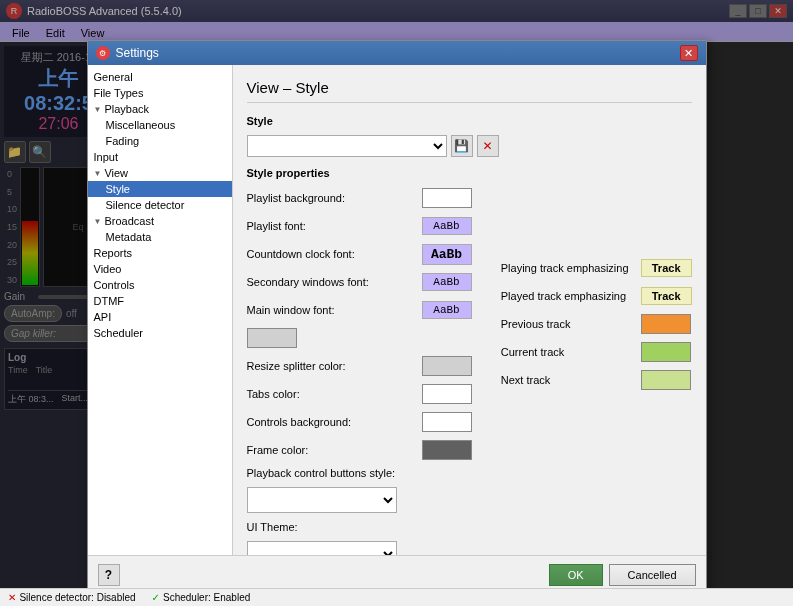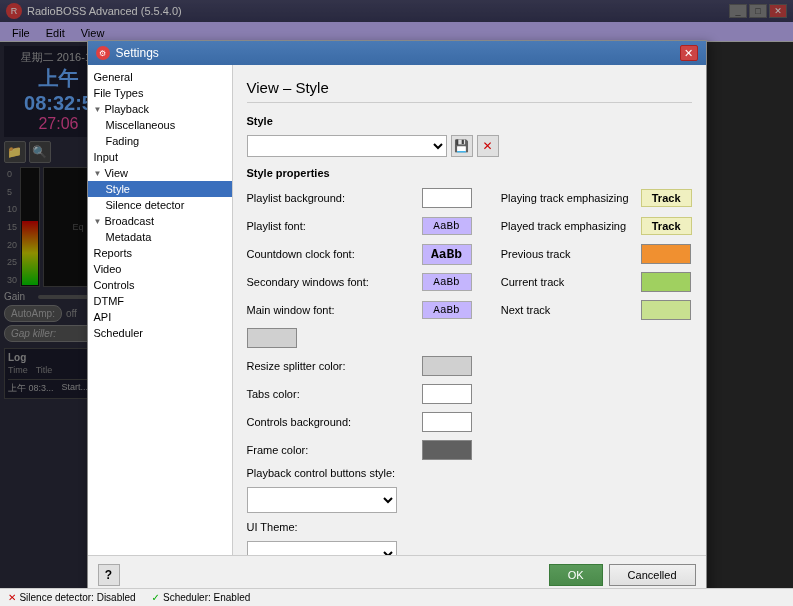--- a/index.html
+++ b/index.html
@@ -202,21 +202,21 @@
       padding: 3px;
       margin-top: 3px;
     }
     .log-title { color: #aaa; font-size: 10px; font-weight: bold; margin-bottom: 2px; }
     .log-header {
       display: flex;
       gap: 8px;
       color: #888;
       font-size: 9px;
       border-bottom: 1px solid #444;
-      padding-bottom: 4px;
+      padding-bottom: 15px;
       margin-bottom: 2px;
     }
     .log-row {
       display: flex;
       gap: 8px;
       color: #aaa;
       font-size: 9px;
     }
 
     
@@ -626,21 +626,21 @@
             <div class="style-dropdown-row">
               <select class="style-select">
                 <option></option>
               </select>
               <div class="icon-action-btn">💾</div>
               <div class="icon-action-btn danger">✕</div>
             </div>
 
             <div class="section-header">Style properties</div>
 
-            <div style="display:flex; ">
+            <div style="display:flex; align-items:center;">
 
               <div style="flex:1;">
                 <div class="prop-row">
                   <span class="prop-label">Playlist background:</span>
                   <div class="prop-control">
                     <div class="color-box white"></div>
                   </div>
                 </div>
                 <div class="prop-row">
                   <span class="prop-label">Playlist font:</span>

